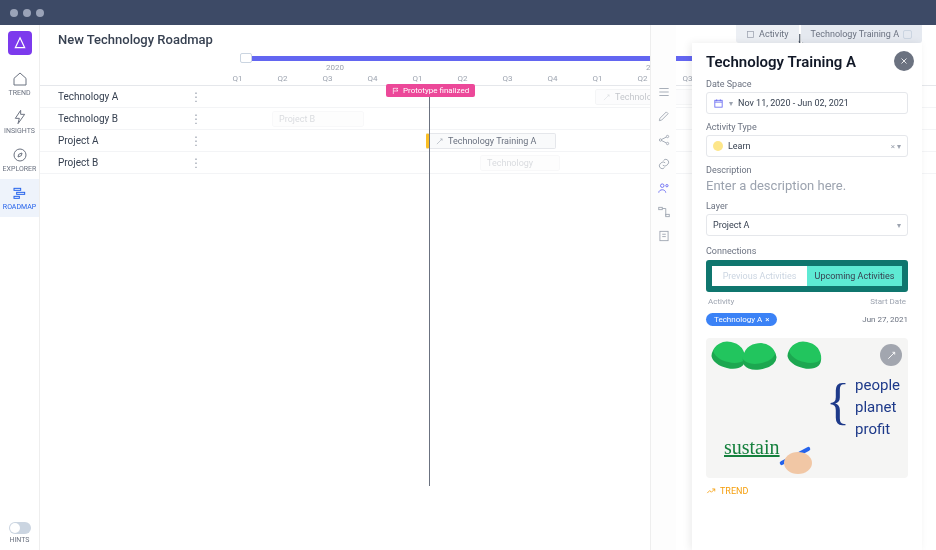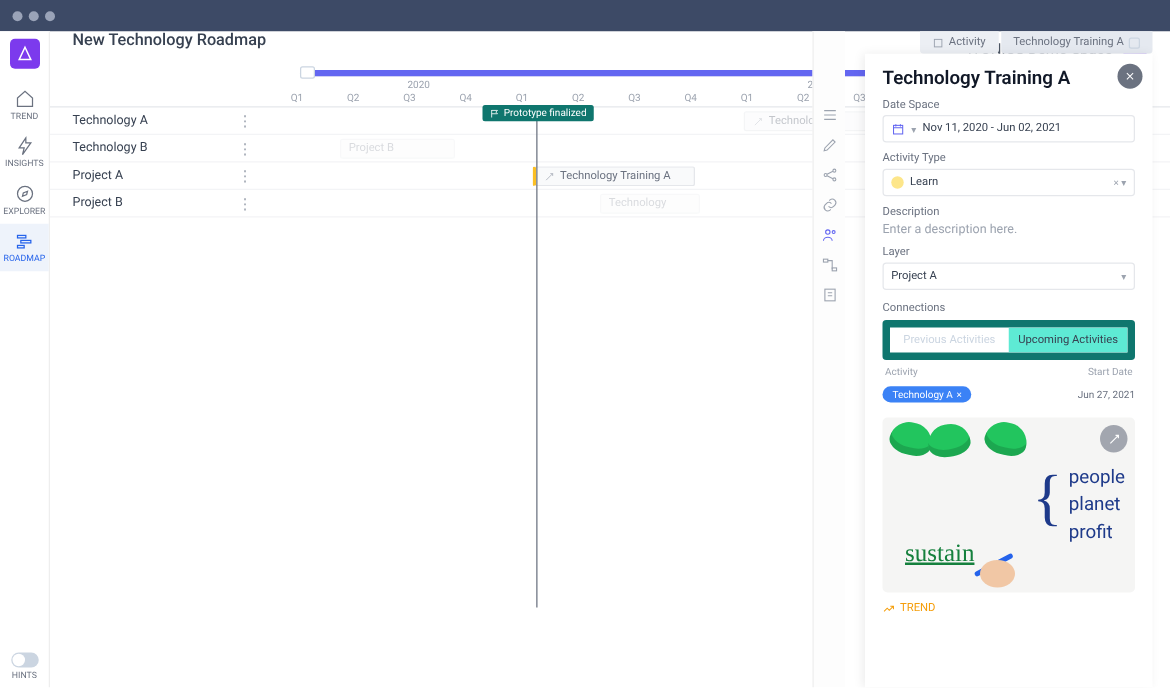--- a/index.html
+++ b/index.html
@@ -10,40 +10,40 @@
   .sidebar { width: 40px; background: #fff; border-right: 1px solid #eee; display: flex; flex-direction: column; align-items: center; padding-top: 6px; font-size: 7px; color: #6b7280; }
   .logo { width: 24px; height: 24px; background: #7c3aed; border-radius: 4px; display:flex; align-items:center; justify-content:center; color:#fff; font-weight:bold; margin-bottom:10px; }
   .nav-item { display:flex; flex-direction:column; align-items:center; gap:2px; padding:6px 0; width:100%; text-align:center; }
   .nav-item.active { background:#eef3fb; color:#2563eb; }
   .nav-icon { width:16px; height:16px; stroke:#6b7280; fill:none; stroke-width:1.5; }
   .nav-item.active .nav-icon { stroke:#2563eb; }
   .hints-toggle { margin-top:auto; padding:8px 0 6px; display:flex; flex-direction:column; align-items:center; gap:2px; }
   .toggle { width:22px; height:12px; background:#cbd5e1; border-radius:6px; position:relative; }
   .toggle::after { content:""; width:10px; height:10px; background:#fff; border-radius:50%; position:absolute; top:1px; left:1px; }
   .content { flex:1; display:flex; flex-direction:column; position:relative; }
-  .top-header { display:flex; padding:0 18px; height:28px; font-size:13px; color:#374151; }
+  .top-header { display:flex; align-items:center; padding:0 18px; height:28px; font-size:13px; color:#374151; }
   .top-header .space { margin-left:auto; display:flex; align-items:center; gap:8px; font-size:12px; color:#4b5563; }
   .avatar { width:20px; height:20px; border-radius:50%; background: radial-gradient(circle at 30% 30%, #c4b5fd, #7c3aed); }
   .timeline-bar { height:10px; display:flex; align-items:center; padding:0 200px 0 200px; }
   .timeline-bar .track { flex:1; height:5px; background:#d1d5db; border-radius:3px; position:relative; }
   .timeline-bar .fill { position:absolute; left:6px; right:0; top:0; bottom:0; background:#6366f1; border-radius:3px; }
   .timeline-bar .handle { position:absolute; left:0; width:12px; height:10px; background:#fff; border:1px solid #cbd5e1; border-radius:2px; top:-3px; }
   .years { display:flex; font-size:8px; color:#9ca3af; padding-left:175px; }
   .years span { width:90px; text-align:center; }
   .quarters { display:flex; font-size:8px; color:#9ca3af; padding-left:175px; border-bottom:1px solid #e5e7eb; }
   .quarters span { width:45px; text-align:center; padding:2px 0; }
   .gantt { position:relative; }
   .row { display:flex; align-items:center; height:22px; border-bottom:1px solid #f3f4f6; font-size:10px; color:#374151; position:relative; }
   .row .label { width:170px; padding-left:18px; display:flex; align-items:center; justify-content:space-between; padding-right:8px; }
   .row .more { color:#9ca3af; font-size:12px; line-height:4px; }
   .row .bars { position:relative; flex:1; height:100%; }
   .bar { position:absolute; top:3px; height:16px; border-radius:2px; display:flex; align-items:center; gap:4px; padding:0 6px; font-size:9px; color:#6b7280; background:#f9fafb; border:1px solid #e5e7eb; }
   .bar .baricon { width:9px; height:9px; fill:none; stroke:#9ca3af; stroke-width:1.5; }
   .playhead { position:absolute; width:0; border-left:1px solid #6b7280; top:0; bottom:0; left:389px; }
-  .playhead-label { position:absolute; top:-2px; left:346px; background:#0f766e; color:#fff; font-size:8px; padding:2px 6px; border-radius:2px; display:flex; align-items:center; gap:3px; z-index:5;}
+  .playhead-label { position:absolute; top:-2px; left:346px; background:#ec4899; color:#fff; font-size:8px; padding:2px 6px; border-radius:2px; display:flex; align-items:center; gap:3px; z-index:5;}
   .right-rail { position:absolute; right:0; top:0; bottom:0; width:26px; border-left:1px solid #eee; background:#fdfdfd; display:flex; flex-direction:column; align-items:center; padding-top:60px; gap:10px; }
   .rail-icon { width:14px; height:14px; stroke:#9ca3af; fill:none; stroke-width:1.5; }
   .rail-icon.active { stroke:#6366f1; }
   .breadcrumb-tabs { position:absolute; right:14px; top:0; height:18px; display:flex; font-size:9px; }
   .breadcrumb-tabs .tab { background:#eceff4; padding:2px 10px; display:flex; align-items:center; gap:4px; color:#6b7280; border-radius:0 0 3px 3px; margin-left:2px;}
   .breadcrumb-tabs .tab .sq { width:9px; height:9px; border:1px solid #cbd5e1; border-radius:2px; }
   .panel { position:absolute; right:14px; top:18px; width:230px; bottom:0; background:#fff; box-shadow:-2px 0 8px rgba(0,0,0,0.08); padding:10px 14px; overflow:auto; font-size:10px; color:#374151; }
   .panel-close { position:absolute; right:8px; top:8px; width:20px; height:20px; border-radius:50%; background:#6b7280; display:flex; align-items:center; justify-content:center; }
   .panel-close svg { width:10px; height:10px; stroke:#fff; stroke-width:2; }
   .panel h1 { font-size:15px; font-weight:600; margin-bottom:8px; color:#111827; }
@@ -283,21 +283,21 @@
       </div>
 
       <div class="field-label">Activity Type</div>
       <div class="field">
         <span class="chip"></span>
         <span>Learn</span>
         <span class="caret">×&nbsp;▾</span>
       </div>
 
       <div class="field-label">Description</div>
-      <div style="font-size:10px;color:#9ca3af;">Enter a description here.</div>
+      <div style="font-size:13px;color:#9ca3af;">Enter a description here.</div>
 
       <div class="field-label">Layer</div>
       <div class="field">
         <span>Project A</span>
         <span class="caret">▾</span>
       </div>
 
       <div class="field-label" style="margin-top:10px;">Connections</div>
       <div class="tabs">
         <div class="t inactive">Previous Activities</div>

